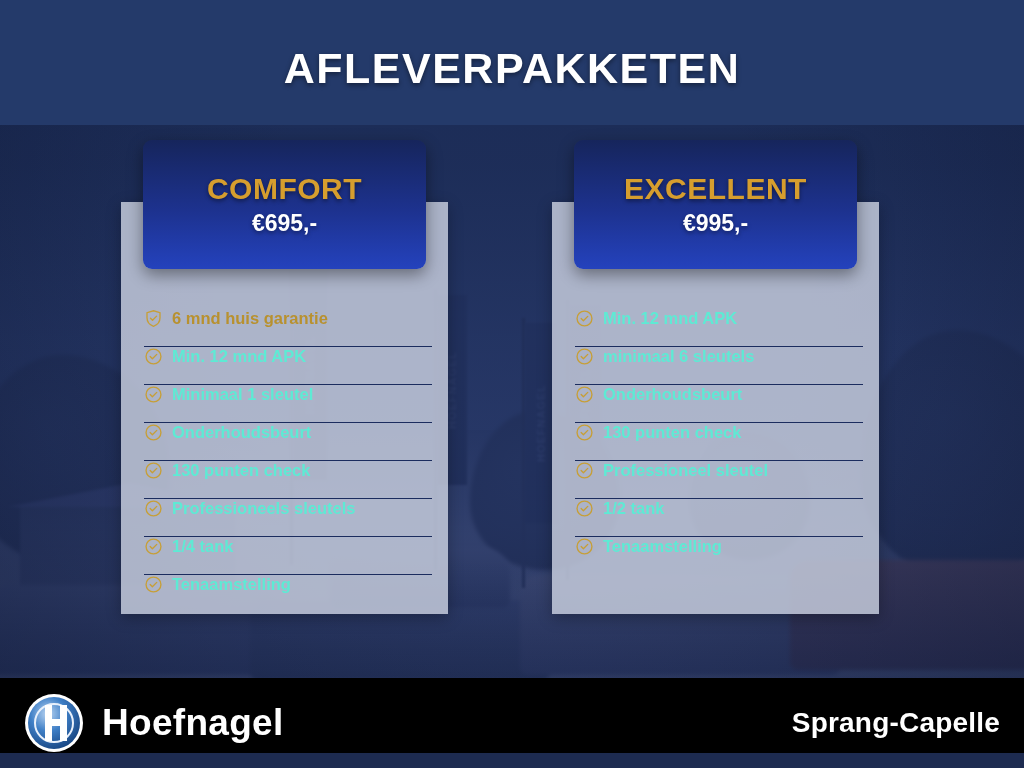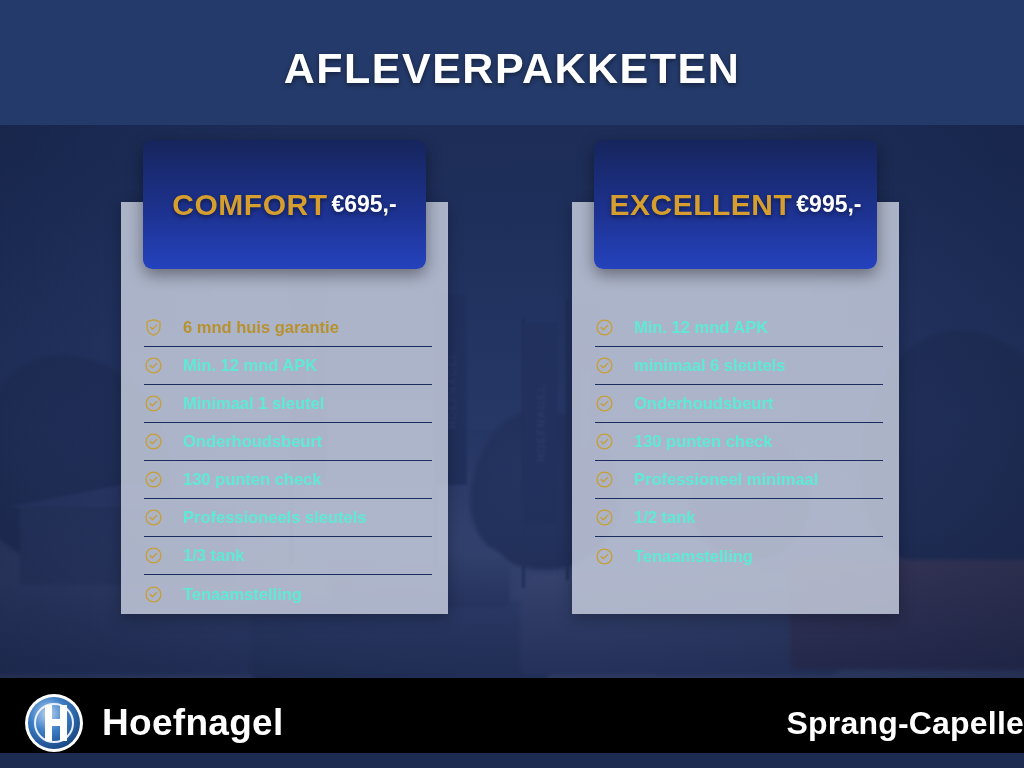--- a/index.html
+++ b/index.html
@@ -93,54 +93,54 @@
     position:absolute; left:0; top:44px; width:1024px;
     text-align:center;
     color:#ffffff;
     font-size:43px; font-weight:bold; letter-spacing:1.5px;
     text-shadow:0 2px 5px rgba(0,0,0,0.45);
   }
 
   
   .pkg { position:absolute; top:202px; width:327px; height:412px; }
   .pkg.left  { left:121px; }
-  .pkg.right { left:572px; }
+  .pkg.right { left:552px; }
 
   .panel {
     position:absolute; left:0; top:0; width:327px; height:412px;
     background:rgba(203,209,224,0.82);
     box-shadow:0 4px 14px rgba(0,0,0,0.28);
   }
 
   .header-card {
     position:absolute; left:22px; top:-62px; width:283px; height:129px;
     border-radius:9px;
     background:linear-gradient(180deg, #16255c 0%, #1d328f 55%, #2442bd 100%);
     box-shadow:0 6px 16px rgba(0,0,0,0.40);
-    display:flex; flex-direction:row; align-items:center; justify-content:center;
+    display:flex; flex-direction:column; align-items:center; justify-content:center;
     gap:4px;
   }
   .pkg-name {
     color:#d69e2e;
     font-size:30px; font-weight:bold; letter-spacing:0.5px;
     text-shadow:0 2px 4px rgba(0,0,0,0.45);
   }
   .pkg-price {
     color:#ffffff;
     font-size:23px; font-weight:bold;
     text-shadow:0 2px 4px rgba(0,0,0,0.40);
   }
 
   .features {
     position:absolute; left:23px; top:107px; width:288px;
     list-style:none;
   }
   .feat {
     position:relative; height:38px;
-    display:flex; align-items:center; gap:20px;
+    display:flex; align-items:flex-start; gap:9px;
     border-bottom:1.5px solid #1b2c5e;
   }
   .feat:last-child { border-bottom:none; }
   .feat-label {
     font-size:16.5px; font-weight:bold; color:#5eead4;
     white-space:nowrap;
   }
   .feat.highlight .feat-label { color:#b8912f; }
 
   .ico { width:19px; height:19px; flex:0 0 19px; display:block; }
@@ -150,22 +150,22 @@
     position:absolute; left:0; top:678px; width:1024px; height:90px;
     background:#000000;
     display:flex; align-items:center;
   }
   .logo-wrap { position:relative; width:64px; height:64px; margin-left:22px; flex:0 0 64px; }
   .brand {
     color:#ffffff; font-size:37px; font-weight:bold; margin-left:16px;
     letter-spacing:0.3px;
   }
   .location {
-    color:#ffffff; font-size:32px; font-weight:bold;
-    margin-left:auto; letter-spacing:0.2px;
+    color:#ffffff; font-size:28px; font-weight:bold;
+    margin-left:auto; margin-right:24px; letter-spacing:0.2px;
   }
 </style>
 </head>
 <body>
 
 <div class="stage">
 
   <div class="bg">
     <div class="bg-sky"></div>
     <div class="bg-ground"></div>
@@ -249,21 +249,21 @@
           <circle cx="12" cy="12" r="9.4" fill="none" stroke="#c79f37" stroke-width="1.7"></circle>
           <path d="M7.8 12.1 l2.8 2.8 l5.5 -5.6" fill="none" stroke="#c79f37" stroke-width="1.7" stroke-linecap="round" stroke-linejoin="round"></path>
         </svg>
         <span class="feat-label">Professioneels sleutels</span>
       </li>
       <li class="feat">
         <svg class="ico" viewBox="0 0 24 24">
           <circle cx="12" cy="12" r="9.4" fill="none" stroke="#c79f37" stroke-width="1.7"></circle>
           <path d="M7.8 12.1 l2.8 2.8 l5.5 -5.6" fill="none" stroke="#c79f37" stroke-width="1.7" stroke-linecap="round" stroke-linejoin="round"></path>
         </svg>
-        <span class="feat-label">1/3 tank</span>
+        <span class="feat-label">1/4 tank</span>
       </li>
       <li class="feat">
         <svg class="ico" viewBox="0 0 24 24">
           <circle cx="12" cy="12" r="9.4" fill="none" stroke="#c79f37" stroke-width="1.7"></circle>
           <path d="M7.8 12.1 l2.8 2.8 l5.5 -5.6" fill="none" stroke="#c79f37" stroke-width="1.7" stroke-linecap="round" stroke-linejoin="round"></path>
         </svg>
         <span class="feat-label">Tenaamstelling</span>
       </li>
     </ul>
   </div>
@@ -301,21 +301,21 @@
           <circle cx="12" cy="12" r="9.4" fill="none" stroke="#c79f37" stroke-width="1.7"></circle>
           <path d="M7.8 12.1 l2.8 2.8 l5.5 -5.6" fill="none" stroke="#c79f37" stroke-width="1.7" stroke-linecap="round" stroke-linejoin="round"></path>
         </svg>
         <span class="feat-label">130 punten check</span>
       </li>
       <li class="feat">
         <svg class="ico" viewBox="0 0 24 24">
           <circle cx="12" cy="12" r="9.4" fill="none" stroke="#c79f37" stroke-width="1.7"></circle>
           <path d="M7.8 12.1 l2.8 2.8 l5.5 -5.6" fill="none" stroke="#c79f37" stroke-width="1.7" stroke-linecap="round" stroke-linejoin="round"></path>
         </svg>
-        <span class="feat-label">Professioneel minimaal</span>
+        <span class="feat-label">Professioneel sleutel</span>
       </li>
       <li class="feat">
         <svg class="ico" viewBox="0 0 24 24">
           <circle cx="12" cy="12" r="9.4" fill="none" stroke="#c79f37" stroke-width="1.7"></circle>
           <path d="M7.8 12.1 l2.8 2.8 l5.5 -5.6" fill="none" stroke="#c79f37" stroke-width="1.7" stroke-linecap="round" stroke-linejoin="round"></path>
         </svg>
         <span class="feat-label">1/2 tank</span>
       </li>
       <li class="feat">
         <svg class="ico" viewBox="0 0 24 24">

